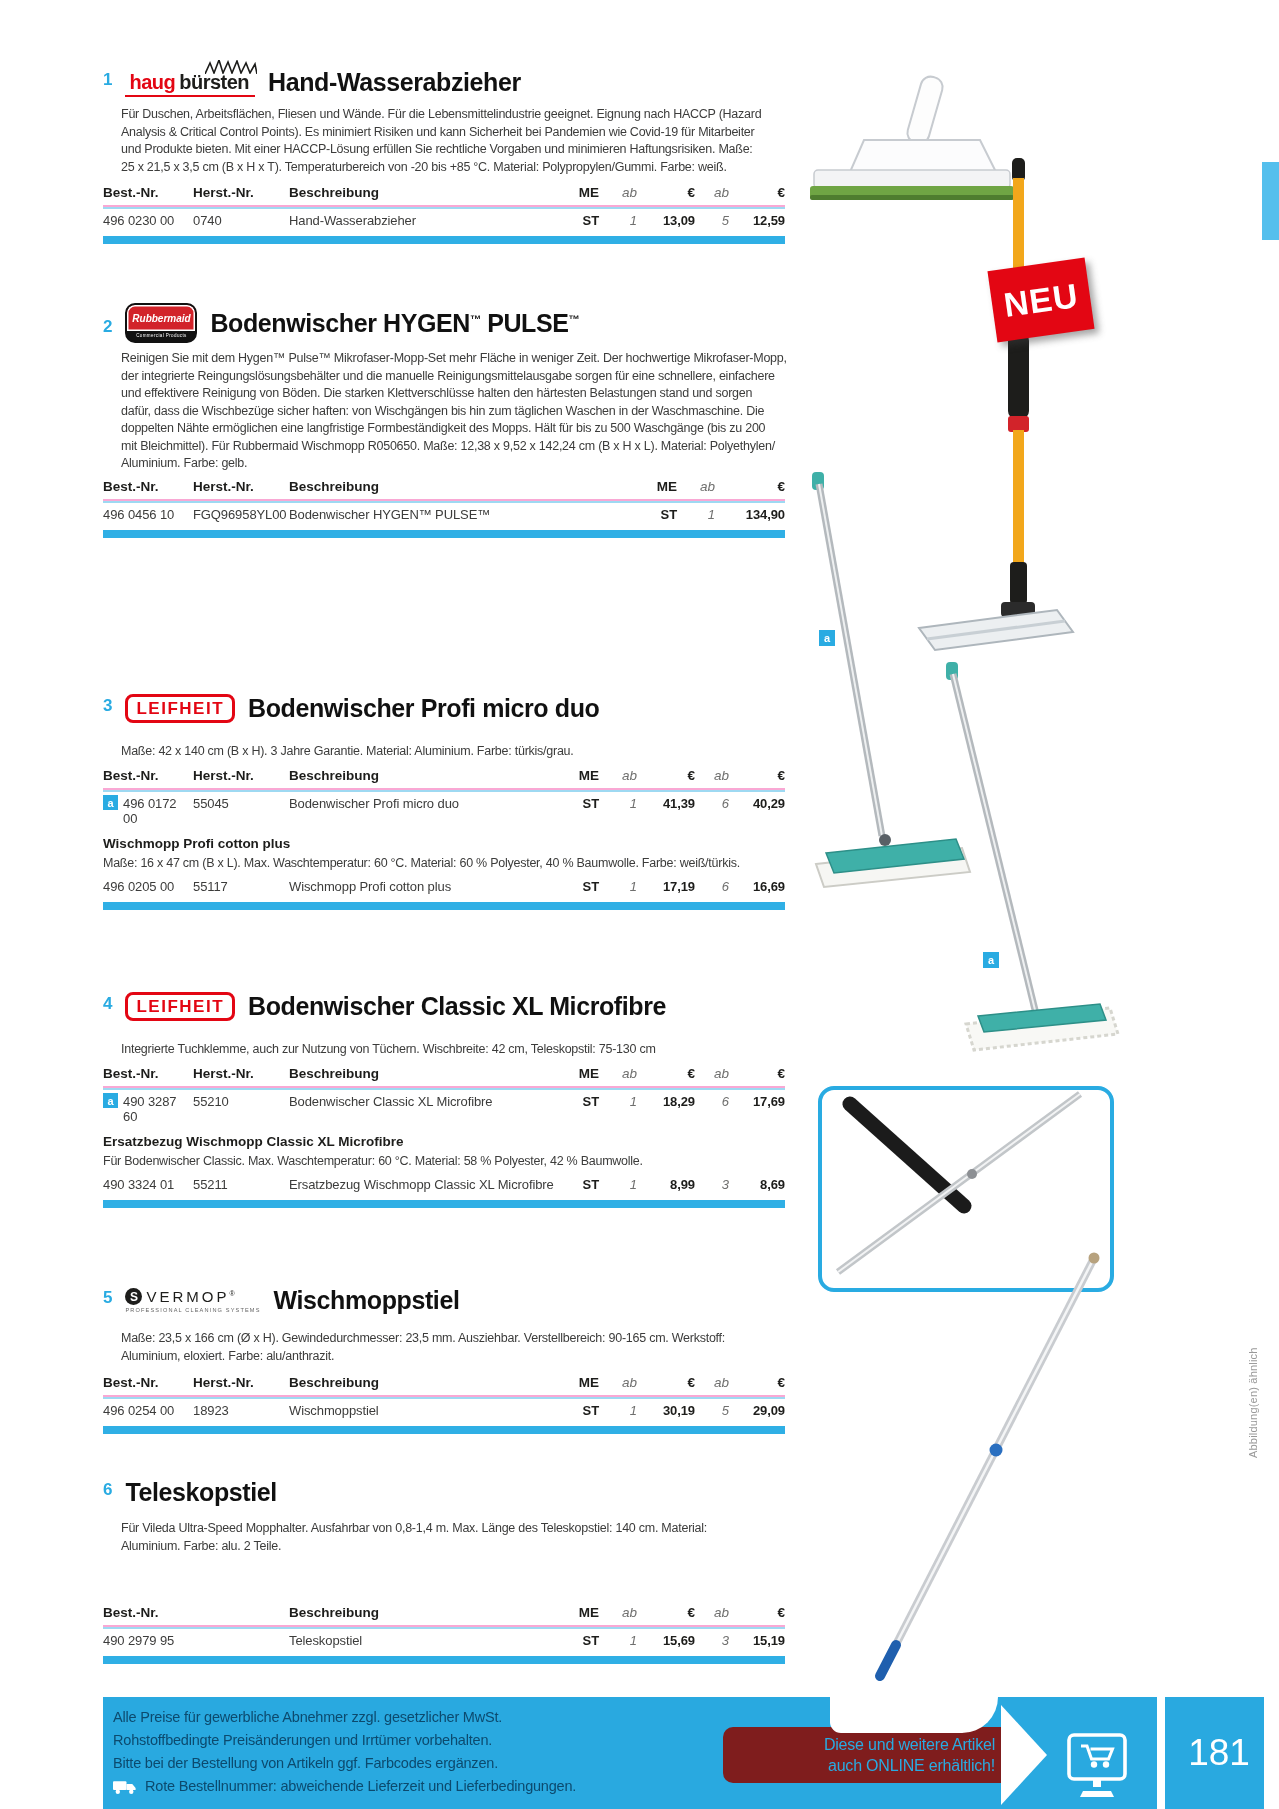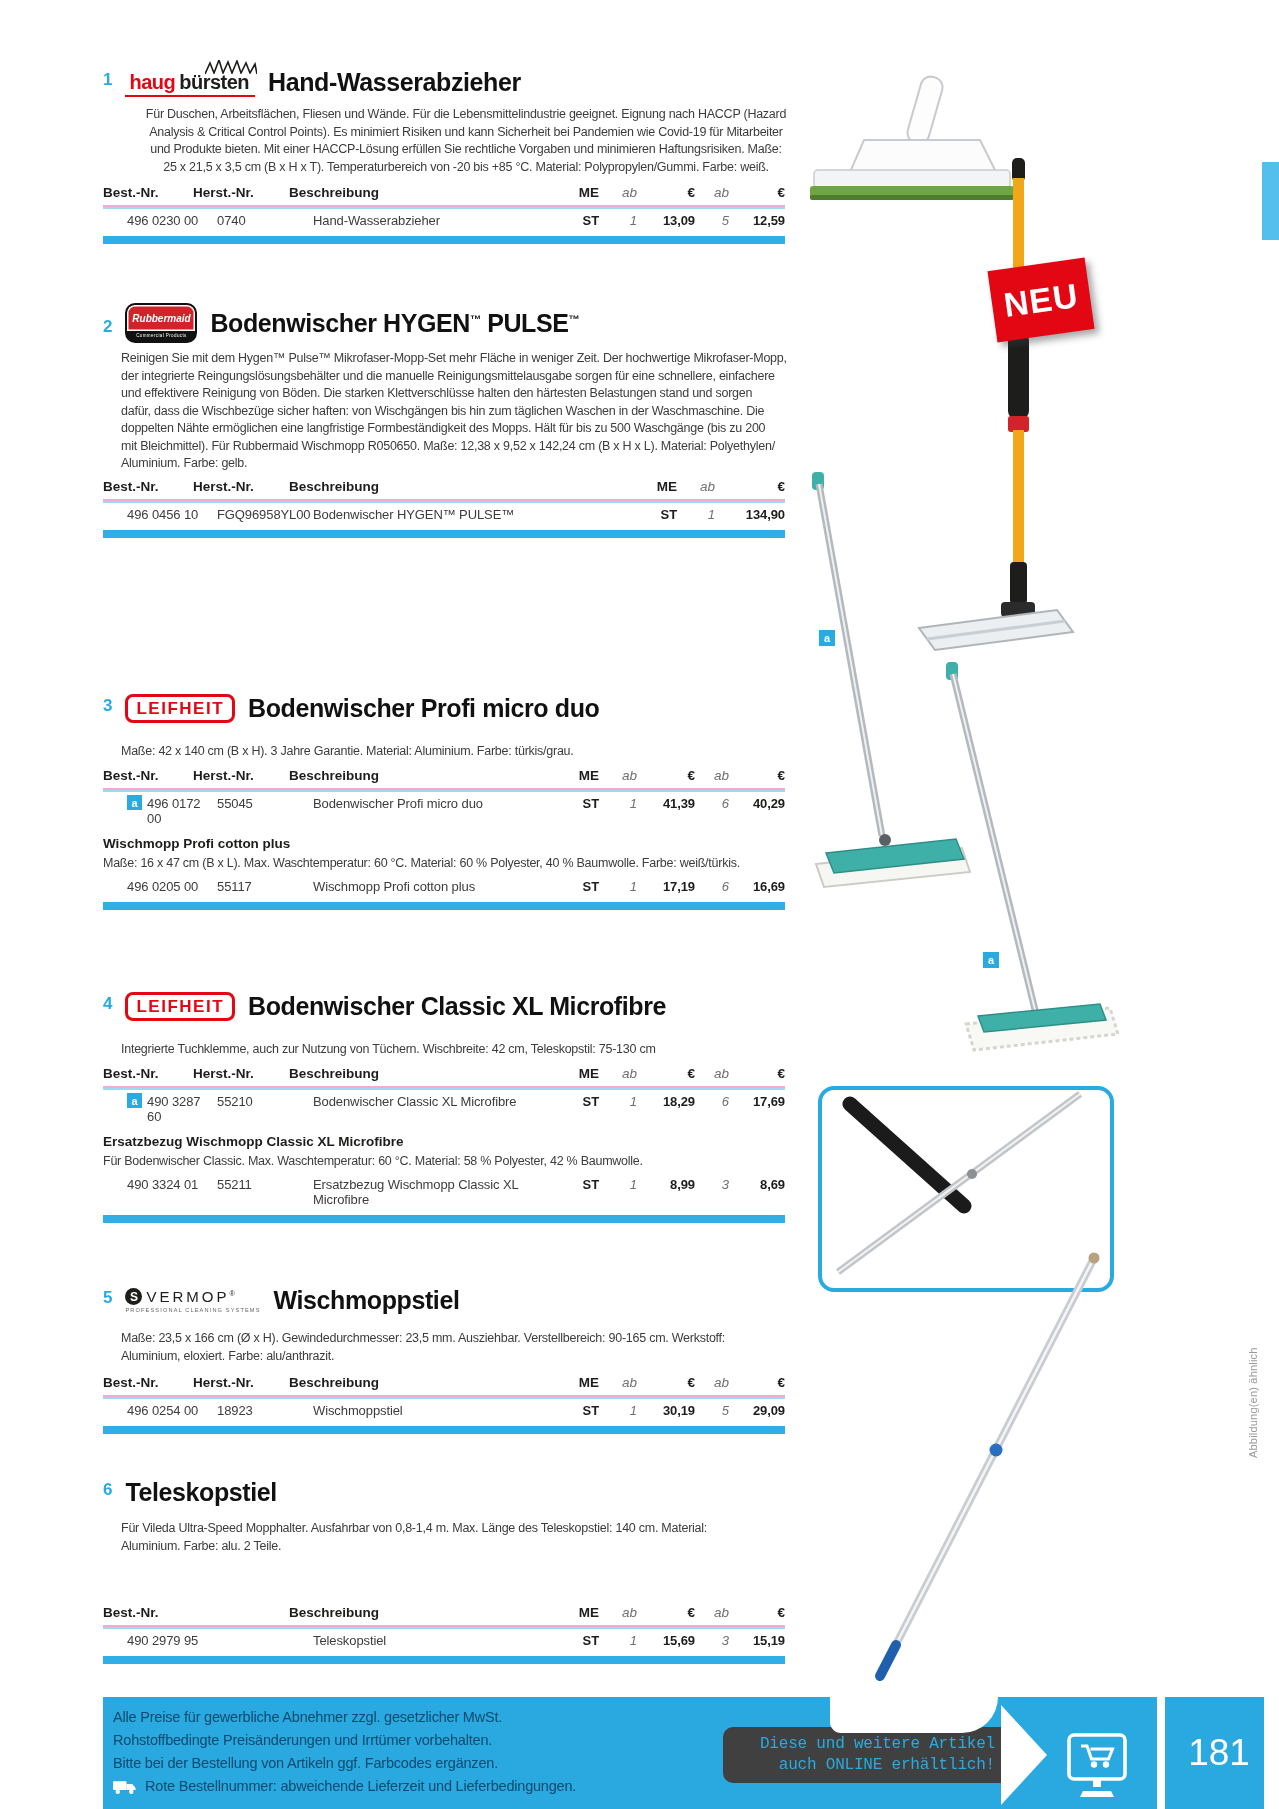--- a/index.html
+++ b/index.html
@@ -34,21 +34,21 @@
   .vm-sub{font-size:5.6px;letter-spacing:1.15px;color:#666;margin-top:2px;}
   
   .tbl{position:absolute;left:0;width:682px;}
   .g8{display:grid;grid-template-columns:90px 96px 1fr 36px 38px 58px 34px 56px;align-items:baseline;}
   .g6{display:grid;grid-template-columns:90px 96px 1fr 36px 38px 70px;align-items:baseline;}
   .g7{display:grid;grid-template-columns:186px 1fr 36px 38px 58px 34px 56px;align-items:baseline;}
   .thead{font-size:13.5px;font-weight:bold;padding:3px 0 5px;border-bottom:2px solid #f9a8d4;
          box-shadow:0 2px 0 #9ed9f2;}
   .thead .hme,.thead .hab,.thead .heur{text-align:right;}
   .thead .hab{font-weight:normal;font-style:italic;color:#6f6f6e;}
-  .trow{font-size:13px;letter-spacing:-0.1px;padding:6px 0 5px;position:relative;color:#3c3c3b;margin-left:24px;}
+  .trow{font-size:13px;letter-spacing:-0.1px;padding:6px 0 5px;position:relative;color:#3c3c3b;}
   .trow .me{font-weight:bold;text-align:right;color:#1d1d1b;}
   .trow .ab{font-style:italic;color:#6f6f6e;text-align:right;}
   .trow .pr{font-weight:bold;text-align:right;color:#1d1d1b;}
   .trow.marked .cbest{padding-left:20px;}
   .amark{position:absolute;left:0;top:5px;width:15px;height:15px;background:#29abe2;color:#fff;
          font-size:11px;font-weight:bold;display:flex;align-items:center;justify-content:center;}
   .subtt{font-size:13.5px;font-weight:bold;color:#1d1d1b;padding:5px 0 3px;}
   .subnote{font-size:12.5px;letter-spacing:-0.25px;color:#3c3c3b;padding:2px 0 3px;white-space:pre-line;}
   .endbar{height:8px;background:#2fafe5;margin-top:3px;}
   
@@ -63,23 +63,23 @@
               background:#fff;overflow:hidden;}
   .edge-tab{left:1262px;top:162px;width:17px;height:78px;background:#54bfed;}
   .side-note{left:1247px;top:1288px;width:18px;height:170px;writing-mode:vertical-rl;transform:rotate(180deg);
              font-size:11px;color:#999;letter-spacing:.2px;}
   .white-blob{left:830px;top:1697px;width:168px;height:36px;background:#fff;border-radius:0 0 46px 14px;}
   
   .footer-left{position:absolute;left:103px;top:1697px;width:1054px;height:112px;background:#29a9e0;z-index:1;}
   .foot-lines{position:absolute;left:10px;top:9px;color:#0c4a6e;font-size:14.5px;line-height:23px;
               letter-spacing:-0.2px;}
   .foot-line{display:flex;align-items:center;gap:7px;white-space:nowrap;}
-  .arrow-tail{position:absolute;left:620px;top:30px;width:278px;height:56px;background:#404040;
+  .arrow-tail{position:absolute;left:620px;top:30px;width:278px;height:56px;background:#7f1d1d;
               border-radius:10px 0 0 10px;display:flex;flex-direction:column;justify-content:center;
-              align-items:flex-end;padding-right:6px;box-sizing:border-box;font-family:Liberation Mono, monospace;}
+              align-items:flex-end;padding-right:6px;box-sizing:border-box;}
   .arrow-head{position:absolute;left:898px;top:8px;width:0;height:0;border-top:50px solid transparent;
               border-bottom:50px solid transparent;border-left:46px solid #fff;}
   .arrow-l1,.arrow-l2{color:#29abe2;font-size:16px;line-height:21px;letter-spacing:-0.2px;}
   .cart{position:absolute;left:963px;top:36px;}
   .footer-page{position:absolute;left:1165px;top:1697px;width:90px;height:112px;background:#29a9e0;
                display:flex;align-items:center;justify-content:center;color:#fff;font-size:37px;z-index:1;padding-left:9px;}
 </style>
 </head>
 <body>
 
@@ -89,21 +89,21 @@
     <div class="sec-head">
       <span class="sec-num">1</span>
       <span class="haug-logo">
         <svg class="haug-spikes" width="52" height="14" viewBox="0 0 52 14">
             <polyline points="0,14 5,3 9,13 14,0 18,13 23,2 27,13 32,1 36,13 41,3 45,13 50,4 52,14" fill="none" stroke="#1d1d1b" stroke-width="1.6"></polyline>
           </svg>
         <span class="haug-w1">haug</span><span class="haug-w2">bürsten</span>
       </span>
       <span class="sec-title">Hand-Wasserabzieher</span>
     </div>
-    <div class="desc" style="top:38px;text-align:center;">Für Duschen, Arbeitsflächen, Fliesen und Wände. Für die Lebensmittelindustrie geeignet. Eignung nach HACCP (Hazard
+    <div class="desc" style="top:38px;">Für Duschen, Arbeitsflächen, Fliesen und Wände. Für die Lebensmittelindustrie geeignet. Eignung nach HACCP (Hazard
 Analysis &amp; Critical Control Points). Es minimiert Risiken und kann Sicherheit bei Pandemien wie Covid-19 für Mitarbeiter
 und Produkte bieten. Mit einer HACCP-Lösung erfüllen Sie rechtliche Vorgaben und minimieren Haftungsrisiken. Maße:
 25 x 21,5 x 3,5 cm (B x H x T). Temperaturbereich von -20 bis +85 °C. Material: Polypropylen/Gummi. Farbe: weiß.</div>
     <div class="tbl" style="top:114px;">
       <div class="thead g8">
         <span>Best.-Nr.</span>
         <span>Herst.-Nr.</span>
         <span>Beschreibung</span>
         <span class="hme">ME</span>
         <span class="hab">ab</span>

